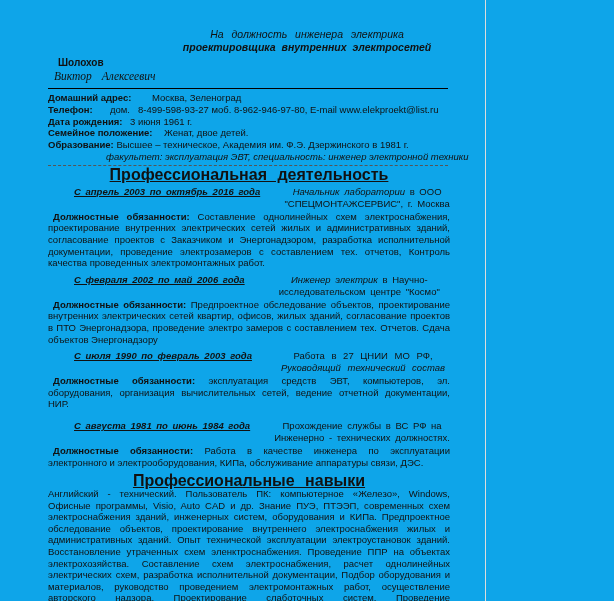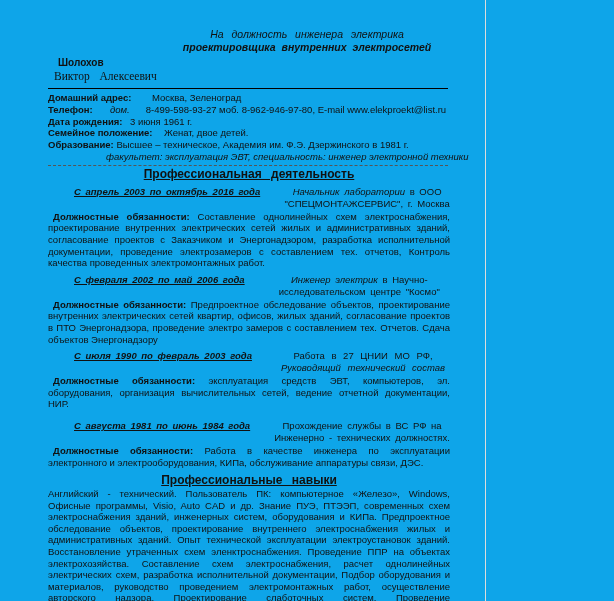--- a/index.html
+++ b/index.html
@@ -21,34 +21,34 @@
     position:absolute;left:48px;top:28px;width:402px;
   }
   .title-block{
     margin-left:130px;width:258px;text-align:center;
     font-style:italic;font-size:10.5px;line-height:12.5px;word-spacing:5px;
   }
   .title-line2{font-weight:bold;word-spacing:3px;}
   .surname{font-weight:bold;font-size:10px;margin:3px 0 0 10px;line-height:14px;}
   .patronymic{
     font-family:"Liberation Serif","DejaVu Serif",serif;
-    font-size:11.5px;margin-left:6px;line-height:13px;word-spacing:7px;
+    font-style:italic;font-size:11.5px;margin-left:6px;line-height:13px;word-spacing:7px;
   }
   .rule{border:none;border-top:1.6px solid #000;margin:5px 0 3px 0;width:400px;}
   .contact-row{line-height:11.8px;}
   .lbl{font-weight:bold;}
   .lbl-address{display:inline-block;width:104px;}
   .lbl-phone{display:inline-block;width:62px;}
-  .home-note{font-style:italic;padding-right:16px;}
+  .home-note{padding-right:8px;}
   .lbl-birth{display:inline-block;width:82px;}
   .lbl-family{display:inline-block;width:116px;}
   .edu-line2{margin-left:58px;white-space:nowrap;font-style:italic;}
   .dashed{border:none;border-top:1px dashed #555;margin:2px 0 1px 0;width:400px;}
   .sect-head{
-    text-align:center;font-weight:bold;font-size:12px;
+    text-align:center;font-weight:bold;font-size:16px;
     text-decoration:underline;word-spacing:6px;margin-top:2px;line-height:13px;
   }
   .job{margin-top:5px;}
   .job-head{display:flex;margin-left:26px;line-height:12px;}
   .job-period{
     font-weight:bold;font-style:italic;text-decoration:underline;
     white-space:nowrap;word-spacing:2px;
   }
   .job-org{flex:1;text-align:center;word-spacing:2px;margin-left:24px;}
   .org-line{display:block;}

